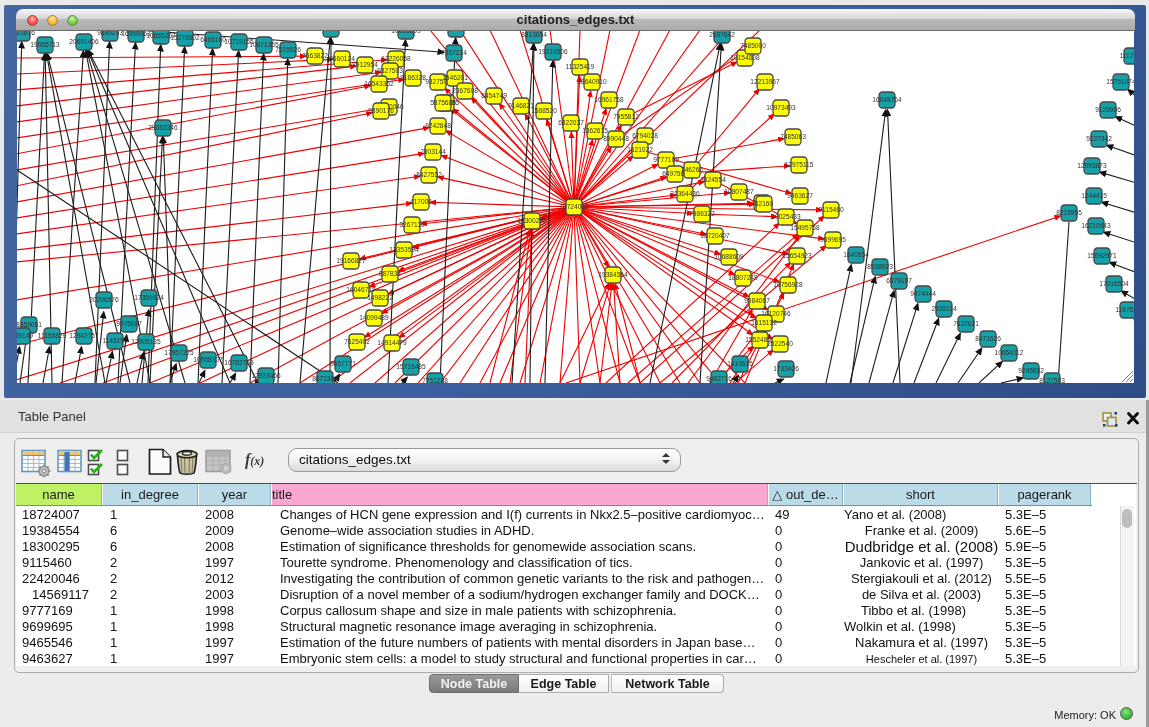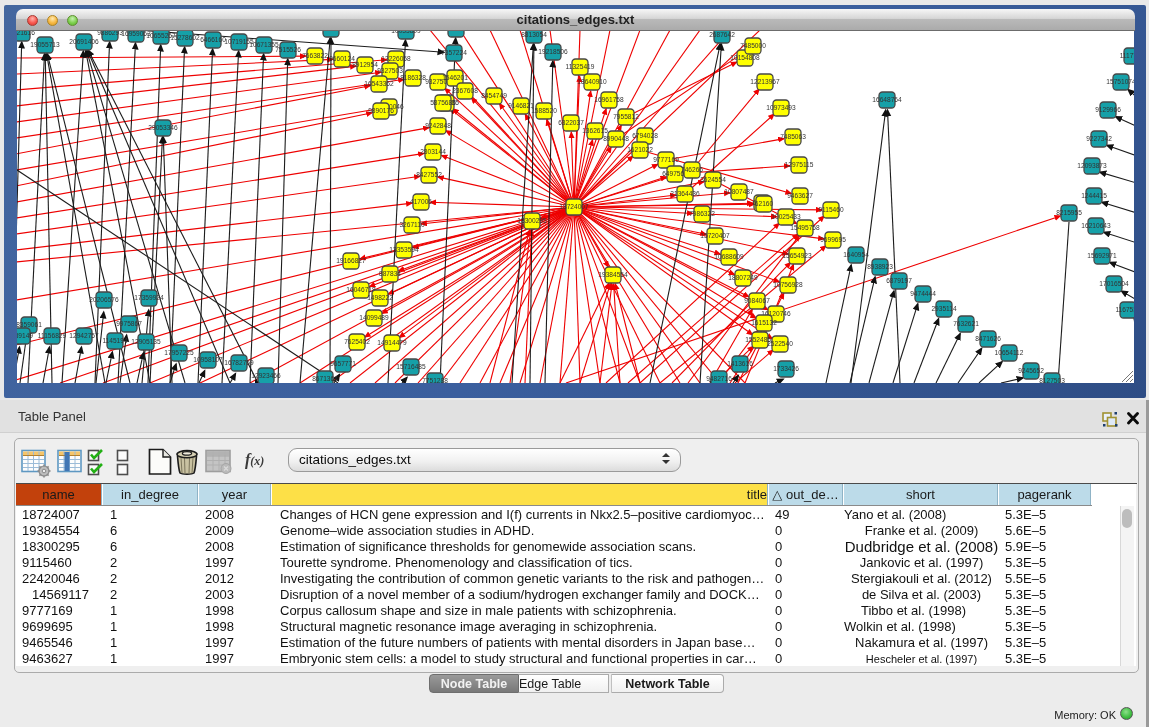--- a/index.html
+++ b/index.html
@@ -595,24 +595,24 @@
 <div style="position:absolute;left:245px;top:451px;width:30px;height:20px;font-family:'Liberation Serif',serif;font-style:italic;font-weight:bold;font-size:16px;color:#3a3a3a">f<span style="font-size:12px">(x)</span></div>
 <div style="position:absolute;left:288px;top:448px;width:393px;height:24px;background:linear-gradient(#ffffff,#f1f1f1 55%,#dcdcdc);border:1px solid #9a9a9a;border-radius:9px">
 <div style="position:absolute;left:10px;top:0;height:22px;line-height:22px;font-size:13.5px;color:#0a0a0a">citations_edges.txt</div>
 <div style="position:absolute;right:10px;top:4px;width:8px;height:16px">
 <div style="width:0;height:0;border-left:4px solid transparent;border-right:4px solid transparent;border-bottom:4.5px solid #333;margin-bottom:2.5px"></div>
 <div style="width:0;height:0;border-left:4px solid transparent;border-right:4px solid transparent;border-top:4.5px solid #333"></div>
 </div>
   </div>
 <div style="position:absolute;left:16px;top:484px;width:1120px;height:182px;background:#fff"></div>
 <div style="position:absolute;left:16px;top:483px;width:1121px;height:1px;background:#4a4a4a"></div>
-<div style="position:absolute;left:16px;top:484px;width:86px;height:21px;background:#c2410c;border-right:1px solid #8fb3c6;font-size:13px;color:#1a1a1a;text-align:center;line-height:21px">name</div>
+<div style="position:absolute;left:16px;top:484px;width:86px;height:21px;background:#bef264;border-right:1px solid #8fb3c6;font-size:13px;color:#1a1a1a;text-align:center;line-height:21px">name</div>
 <div style="position:absolute;left:103px;top:484px;width:95px;height:21px;background:#bcdbe9;border-right:1px solid #8fb3c6;font-size:13px;color:#1a1a1a;text-align:center;line-height:21px">in_degree</div>
 <div style="position:absolute;left:199px;top:484px;width:72px;height:21px;background:#bcdbe9;border-right:1px solid #8fb3c6;font-size:13px;color:#1a1a1a;text-align:center;line-height:21px">year</div>
-<div style="position:absolute;left:272px;top:484px;width:496px;height:21px;background:#fde047;border-right:1px solid #8fb3c6;font-size:13px;color:#1a1a1a;text-align:right;line-height:21px">title</div>
+<div style="position:absolute;left:272px;top:484px;width:496px;height:21px;background:#f9a8d4;border-right:1px solid #8fb3c6;font-size:13px;color:#1a1a1a;text-align:left;line-height:21px">title</div>
 <div style="position:absolute;left:769px;top:484px;width:74px;height:21px;background:#bcdbe9;border-right:1px solid #8fb3c6;font-size:13px;color:#1a1a1a;text-align:center;line-height:21px">△ out_de…</div>
 <div style="position:absolute;left:844px;top:484px;width:154px;height:21px;background:#bcdbe9;border-right:1px solid #8fb3c6;font-size:13px;color:#1a1a1a;text-align:center;line-height:21px">short</div>
 <div style="position:absolute;left:999px;top:484px;width:92px;height:21px;background:#bcdbe9;border-right:1px solid #8fb3c6;font-size:13px;color:#1a1a1a;text-align:center;line-height:21px">pagerank</div>
 <div style="position:absolute;left:16px;top:505px;width:1076px;height:1px;background:#8a8a8a"></div>
 <div style="position:absolute;left:22px;top:507px;width:80px;height:16px;font-size:13px;color:#111;line-height:16px;white-space:nowrap">18724007</div>
 <div style="position:absolute;left:110px;top:507px;width:60px;height:16px;font-size:13px;color:#111;line-height:16px">1</div>
 <div style="position:absolute;left:205px;top:507px;width:60px;height:16px;font-size:13px;color:#111;line-height:16px">2008</div>
 <div style="position:absolute;left:280px;top:507px;width:489px;height:16px;font-size:13px;color:#111;line-height:16px;white-space:nowrap;overflow:hidden">Changes of HCN gene expression and I(f) currents in Nkx2.5–positive cardiomyoc…</div>
 <div style="position:absolute;left:775px;top:507px;width:60px;height:16px;font-size:13px;color:#111;line-height:16px">49</div>
 <div style="position:absolute;left:844px;top:507px;width:155px;height:16px;font-size:13px;color:#111;line-height:16px;text-align:left;white-space:nowrap">Yano et al. (2008)</div>
@@ -677,17 +677,17 @@
 <div style="position:absolute;left:110px;top:651px;width:60px;height:16px;font-size:13px;color:#111;line-height:16px">1</div>
 <div style="position:absolute;left:205px;top:651px;width:60px;height:16px;font-size:13px;color:#111;line-height:16px">1997</div>
 <div style="position:absolute;left:280px;top:651px;width:489px;height:16px;font-size:13px;color:#111;line-height:16px;white-space:nowrap;overflow:hidden">Embryonic stem cells: a model to study structural and functional properties in car…</div>
 <div style="position:absolute;left:775px;top:651px;width:60px;height:16px;font-size:13px;color:#111;line-height:16px">0</div>
 <div style="position:absolute;left:844px;top:651px;width:155px;height:16px;font-size:11px;color:#111;line-height:16px;text-align:center;white-space:nowrap">Hescheler et al. (1997)</div>
 <div style="position:absolute;left:1005px;top:651px;width:80px;height:16px;font-size:13px;color:#111;line-height:16px">5.3E–5</div>
 <div style="position:absolute;left:1120px;top:506px;width:14px;height:160px;background:#f4f4f4;border-left:1px solid #d8d8d8"></div>
 <div style="position:absolute;left:1122px;top:509px;width:10px;height:19px;background:#bdbdbd;border-radius:5px"></div>
 
 <div style="position:absolute;left:429px;top:674px;width:90px;height:19px;background:linear-gradient(#9a9a9a,#787878);border:1px solid #6e6e6e;border-radius:4px 0 0 4px;color:#f2f2f2;font-size:12.5px;font-weight:bold;text-align:center;line-height:18px">Node Table</div>
-<div style="position:absolute;left:519px;top:674px;width:90px;height:19px;background:linear-gradient(#fff,#f0f0f0);border:1px solid #ababab;border-left:none;color:#1a1a1a;font-size:12.5px;font-weight:normal;line-height:18px">Edge Table</div>
+<div style="position:absolute;left:519px;top:674px;width:90px;height:19px;background:linear-gradient(#fff,#f0f0f0);border:1px solid #ababab;border-left:none;color:#1a1a1a;font-size:12.5px;font-weight:bold;text-align:center;line-height:18px">Edge Table</div>
 <div style="position:absolute;left:611px;top:674px;width:113px;height:19px;background:linear-gradient(#fff,#f0f0f0);border:1px solid #ababab;border-left:1px solid #c0c0c0;border-radius:0 4px 4px 0;color:#1a1a1a;font-size:12.5px;font-weight:bold;text-align:center;line-height:18px">Network Table</div>
 
 <div style="position:absolute;left:1040px;top:708px;width:76px;height:14px;font-size:11px;color:#222;text-align:right;line-height:14px">Memory: OK</div>
 <div style="position:absolute;left:1120px;top:707px;width:13px;height:13px;border-radius:50%;background:radial-gradient(circle at 45% 35%,#8ce08a,#3dbb3f 60%,#2a9a2e);border:1px solid #555"></div>
 <div style="position:absolute;left:1146px;top:400px;width:3px;height:327px;background:#9a9a9a"></div>
 </body></html>

